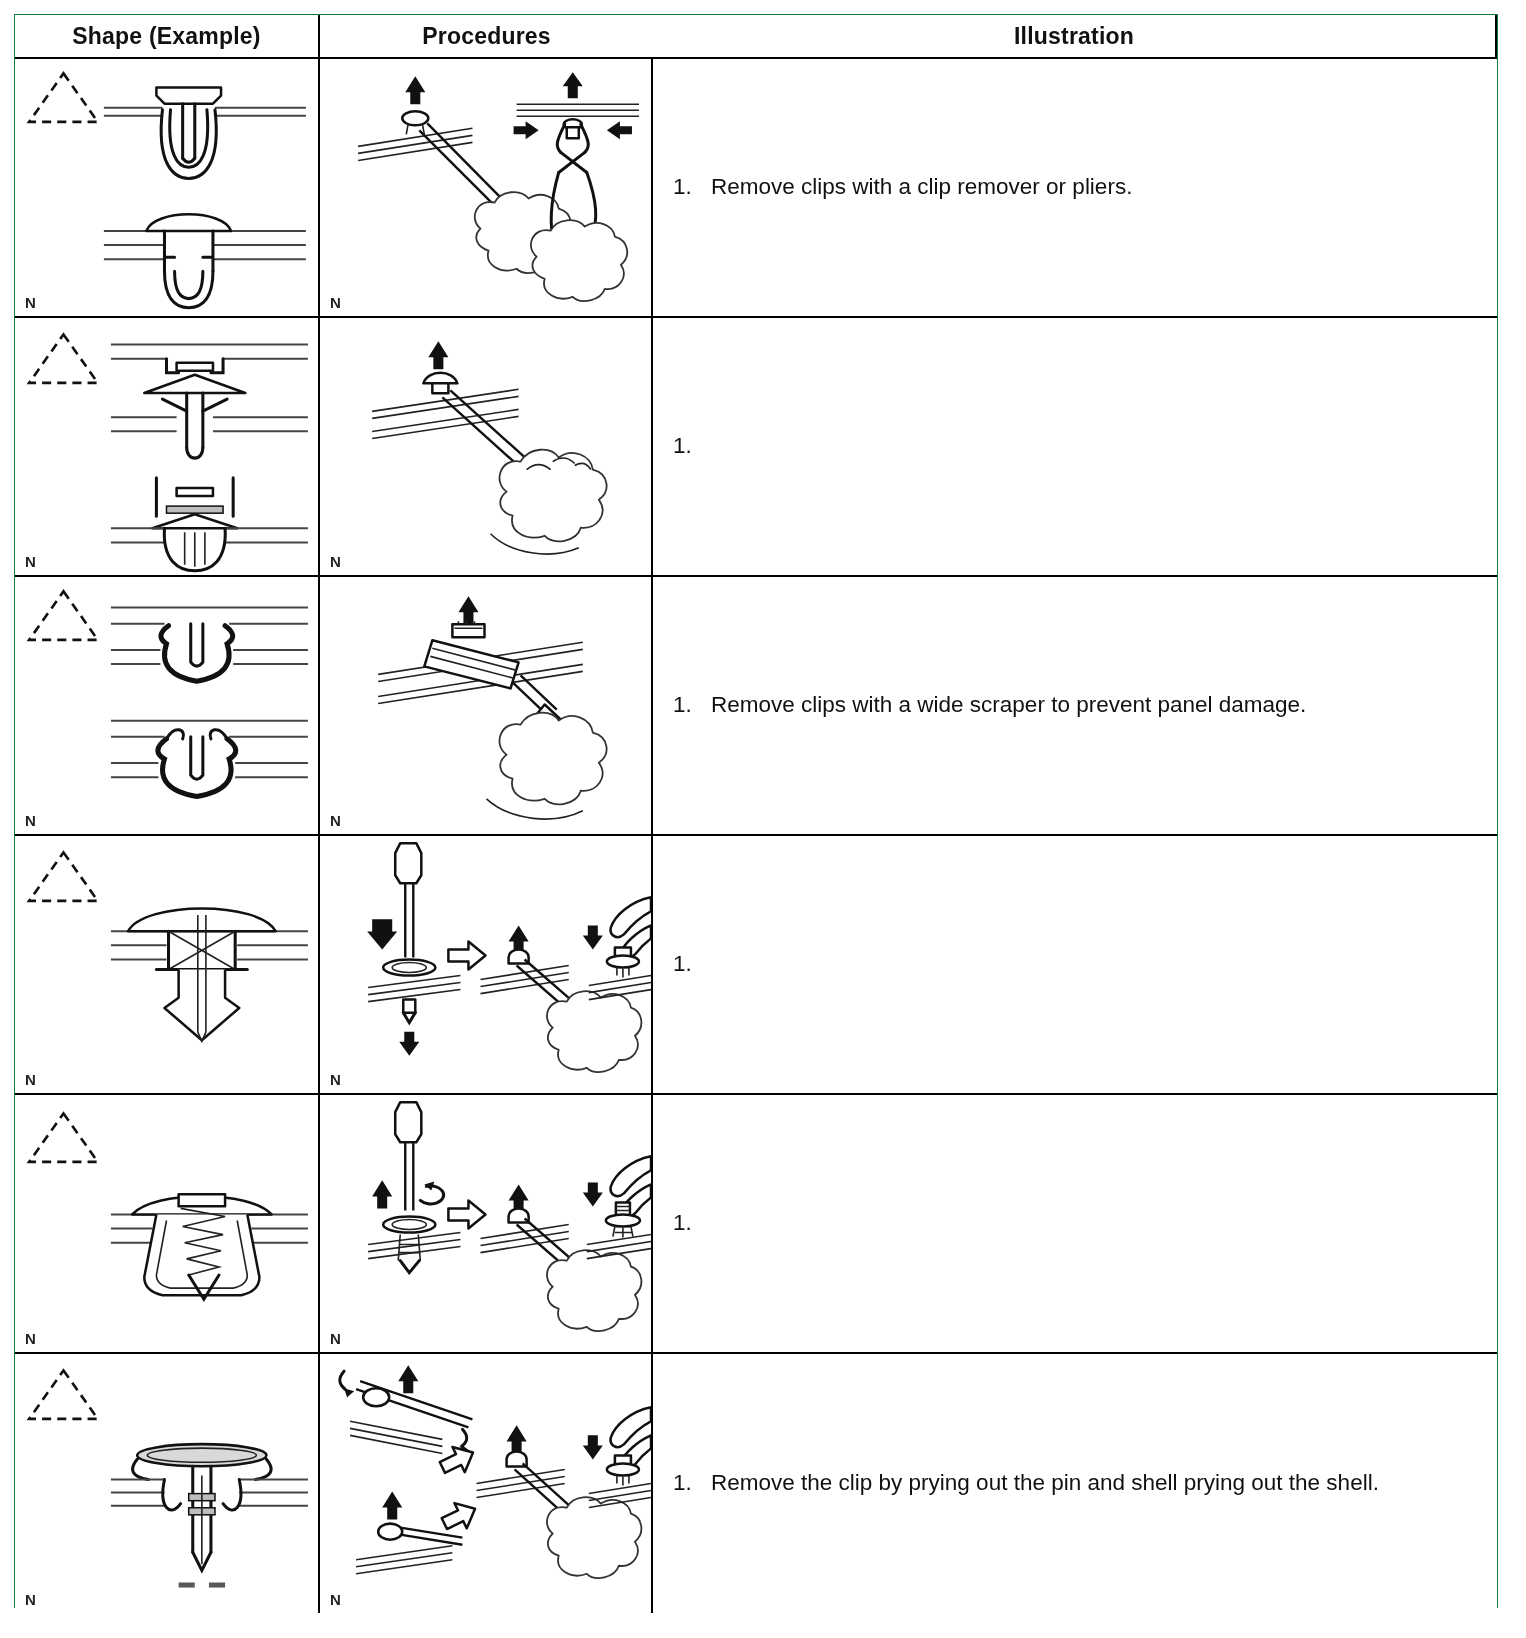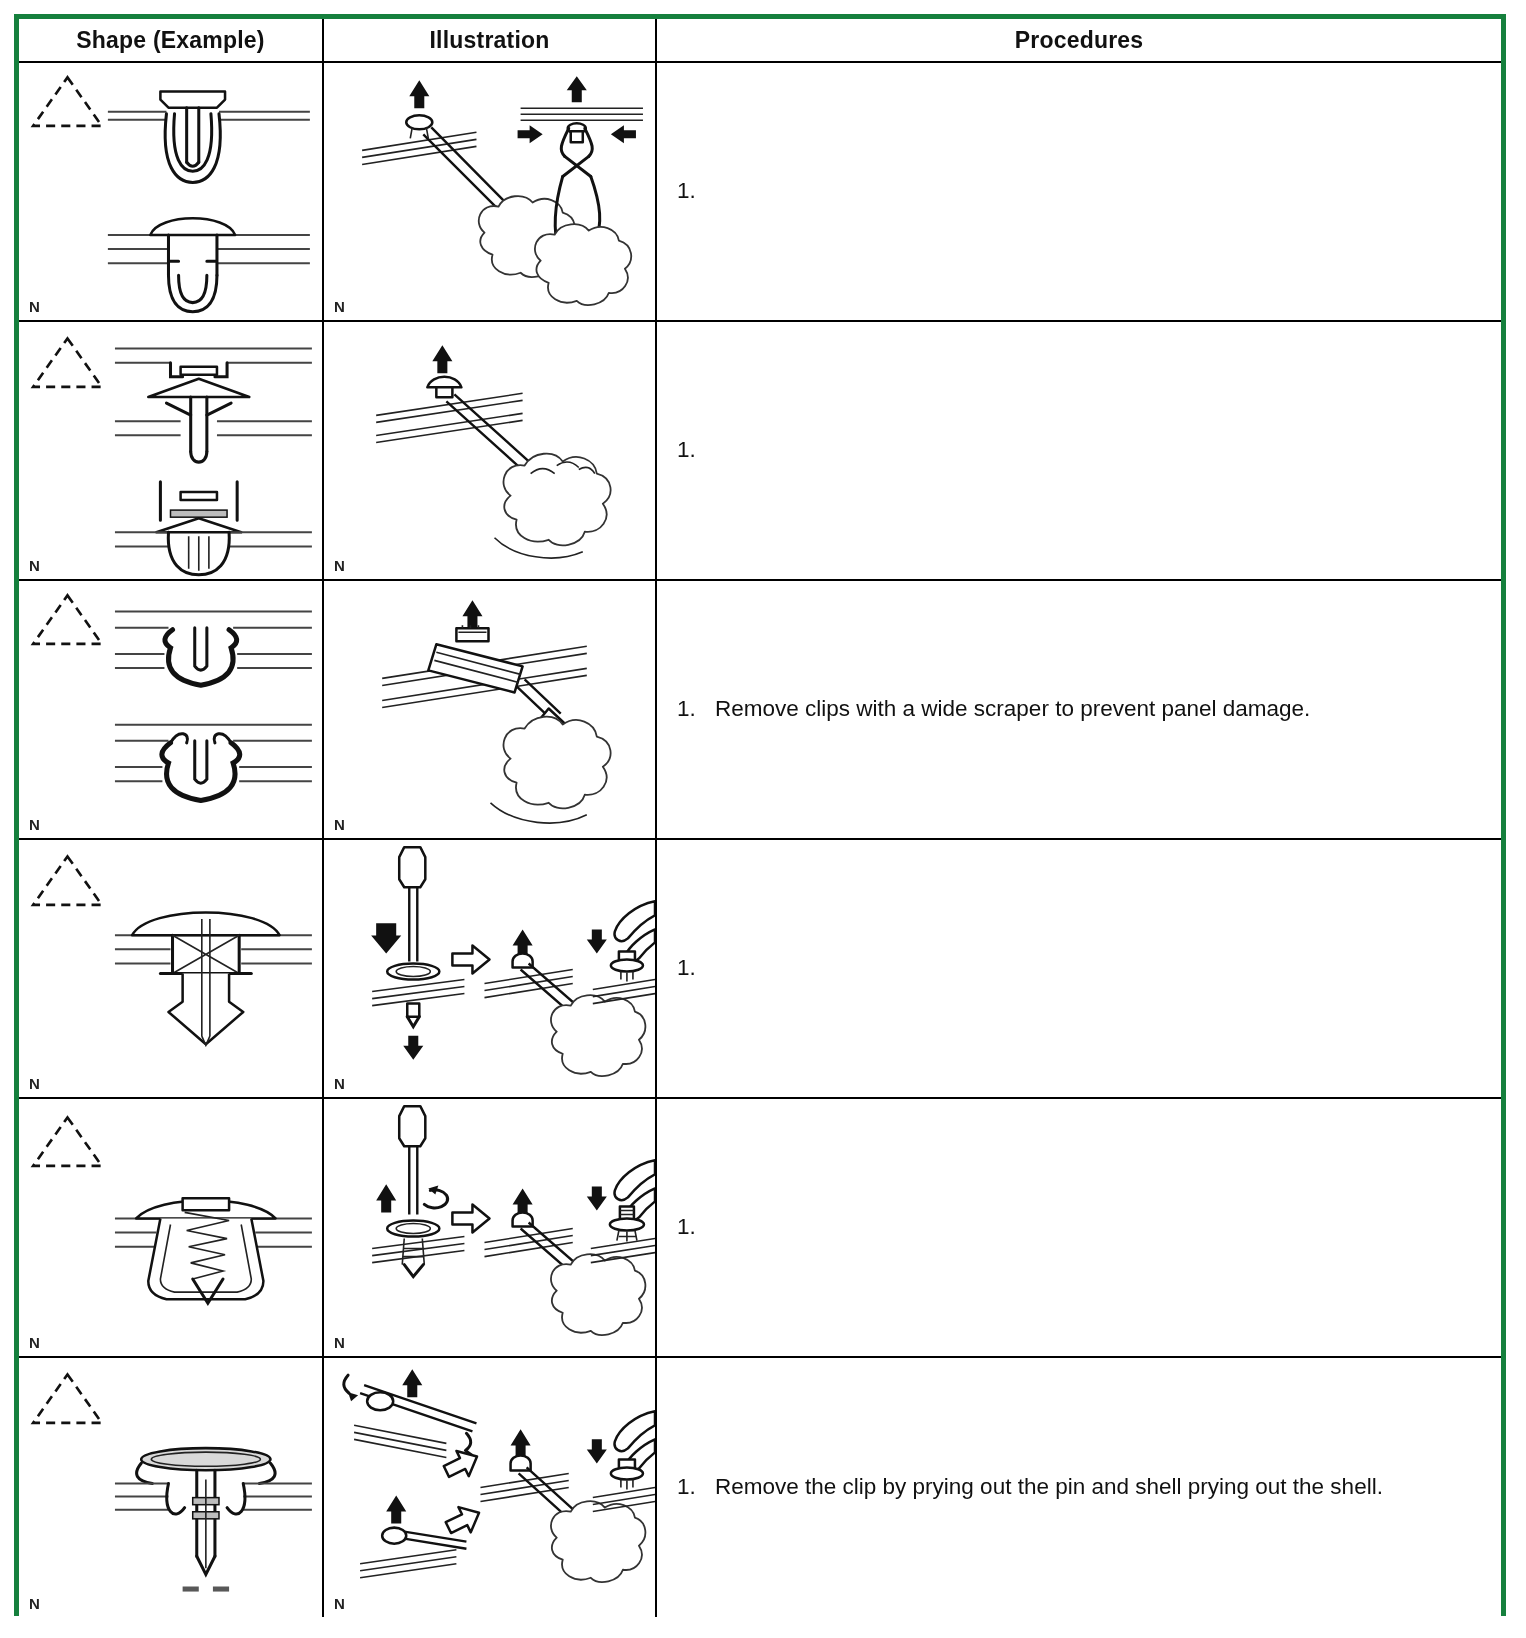--- a/index.html
+++ b/index.html
@@ -2,21 +2,21 @@
 <html><head>
 <meta charset="utf-8">
 <style>
   html,body{margin:0;padding:0;background:#ffffff;}
   body{width:1526px;height:1638px;font-family:"Liberation Sans",sans-serif;color:#111;}
   .sheet{position:relative;width:1496px;height:1606px;margin:14px auto 0 14px;}
   .grid{
     display:grid;
     grid-template-columns:305px 333px 1fr;
     grid-template-rows:44px repeat(6,259px);
-    border:5px solid #15803d;
+    border:1px solid #15803d;
     width:1482px;height:1592px;
     background:#fff;
   }
   .cell{position:relative;border-right:2px solid #000;border-bottom:2px solid #000;overflow:hidden;background:#fff;}
   .cell.last-col{border-right:none;}
   .cell.last-row{border-bottom:none;}
   .hdr{display:flex;align-items:center;justify-content:center;font-weight:bold;font-size:23px;letter-spacing:0.2px;}
   .note{position:absolute;left:10px;bottom:5px;font-size:15px;font-weight:600;color:#222;}
   .proc{display:flex;align-items:center;padding:0 12px 0 20px;font-size:22.5px;line-height:1.25;}
   .proc .num{flex:0 0 38px;}
@@ -38,25 +38,25 @@
 </style>
 </head>
 <body>
 
 <div class="sheet">
 <div class="grid">
 
   <div class="cell hdr">
         <span>Shape (Example)</span>
       </div>
+  <div class="cell hdr last-col">
+        <span>Procedures</span>
+      </div>
   <div class="cell hdr">
         <span>Illustration</span>
-      </div>
-  <div class="cell hdr last-col">
-        <span>Procedures</span>
       </div>
 
   <div class="cell">
     <span class="drawing">
       <svg width="303" height="255" viewBox="0 0 300 252">
         <path class="dsh" d="M48,14 L82,62 L14,62 Z"></path>
         <path class="ln" d="M88,48 H146 M198,48 H288 M88,56 H146 M198,56 H288"></path>
         <path class="sh" d="M140,28 H204 V36 L196,44 H148 L140,36 Z"></path>
         <path class="md" d="M166,44 V98 M178,44 V98"></path>
         <path class="md" d="M146,50 C140,102 156,118 172,118 C188,118 204,102 198,50"></path>
@@ -90,20 +90,21 @@
         <path class="md" d="M244,64 C236,80 234,86 240,92 M260,64 C268,80 270,86 264,92"></path>
         <path class="md" d="M240,92 L266,112 M264,92 L238,112"></path>
         <path class="md" d="M238,112 C230,140 228,165 234,185 M266,112 C276,140 278,160 270,178"></path>
         <path class="fist" d="M216,196 C204,186 212,166 230,170 C236,158 256,156 264,166 C276,158 292,164 294,176 C308,180 310,196 300,204 C308,216 298,230 284,228 C280,240 260,244 252,236 C236,242 220,232 224,218 C212,214 208,204 216,196 Z"></path>
       </svg>
     </span>
     <span class="note">N</span>
   </div>
   <div class="cell last-col proc">
     <span class="num">1.</span>
+    <span class="txt">Remove clips with a clip remover or pliers.</span>
   </div>
 
   <div class="cell">
     <span class="drawing">
       <svg width="303" height="255" viewBox="0 0 300 252">
         <path class="dsh" d="M48,16 L82,64 L14,64 Z"></path>
         <path class="ln" d="M95,26 H290 M95,40 H150 M206,40 H290"></path>
         <path class="md" d="M150,40 V54 H162 M206,40 V54 H194"></path>
         <rect class="sh" x="160" y="44" width="36" height="8"></rect>
         <path class="sh" d="M128,74 L178,56 L228,74 Z"></path>

